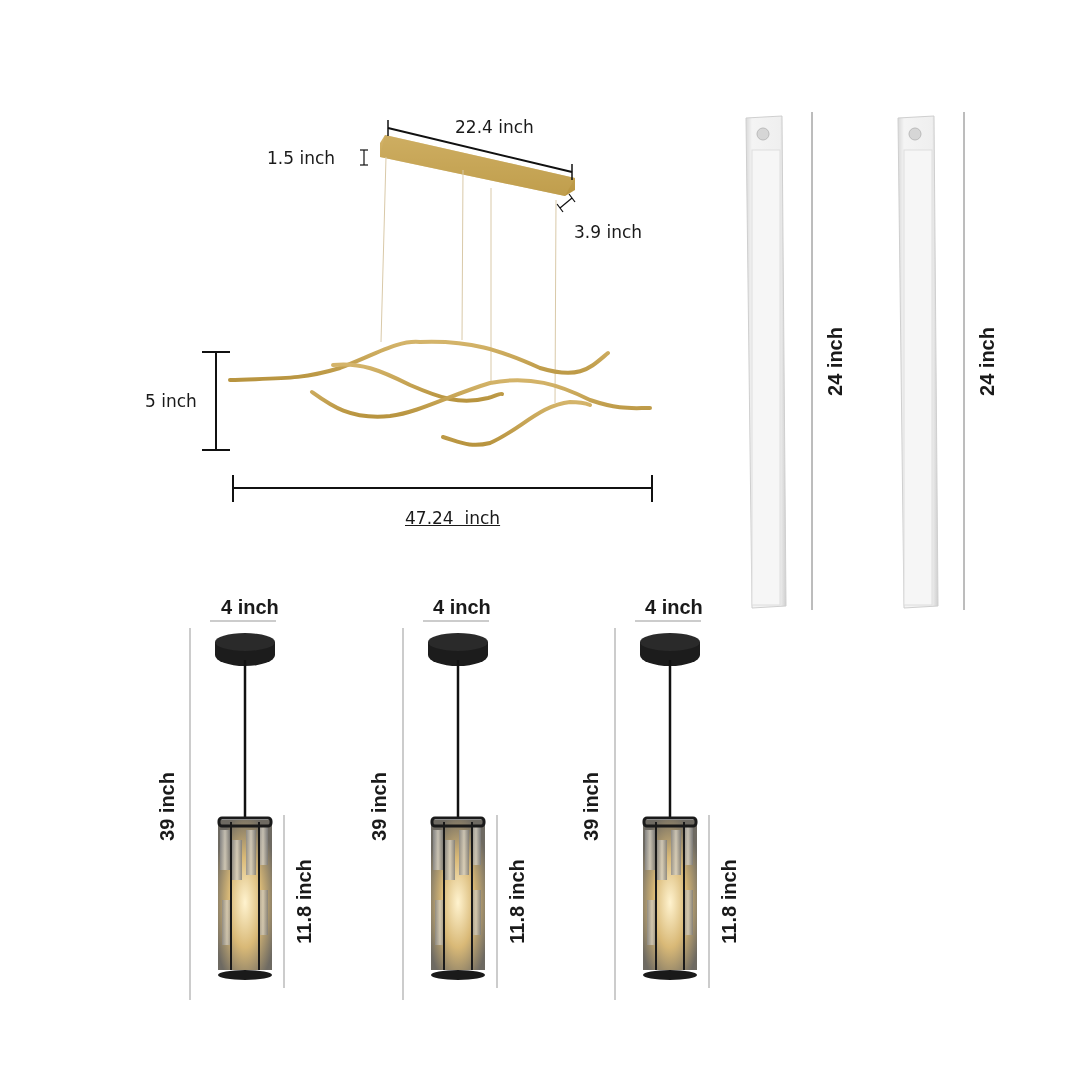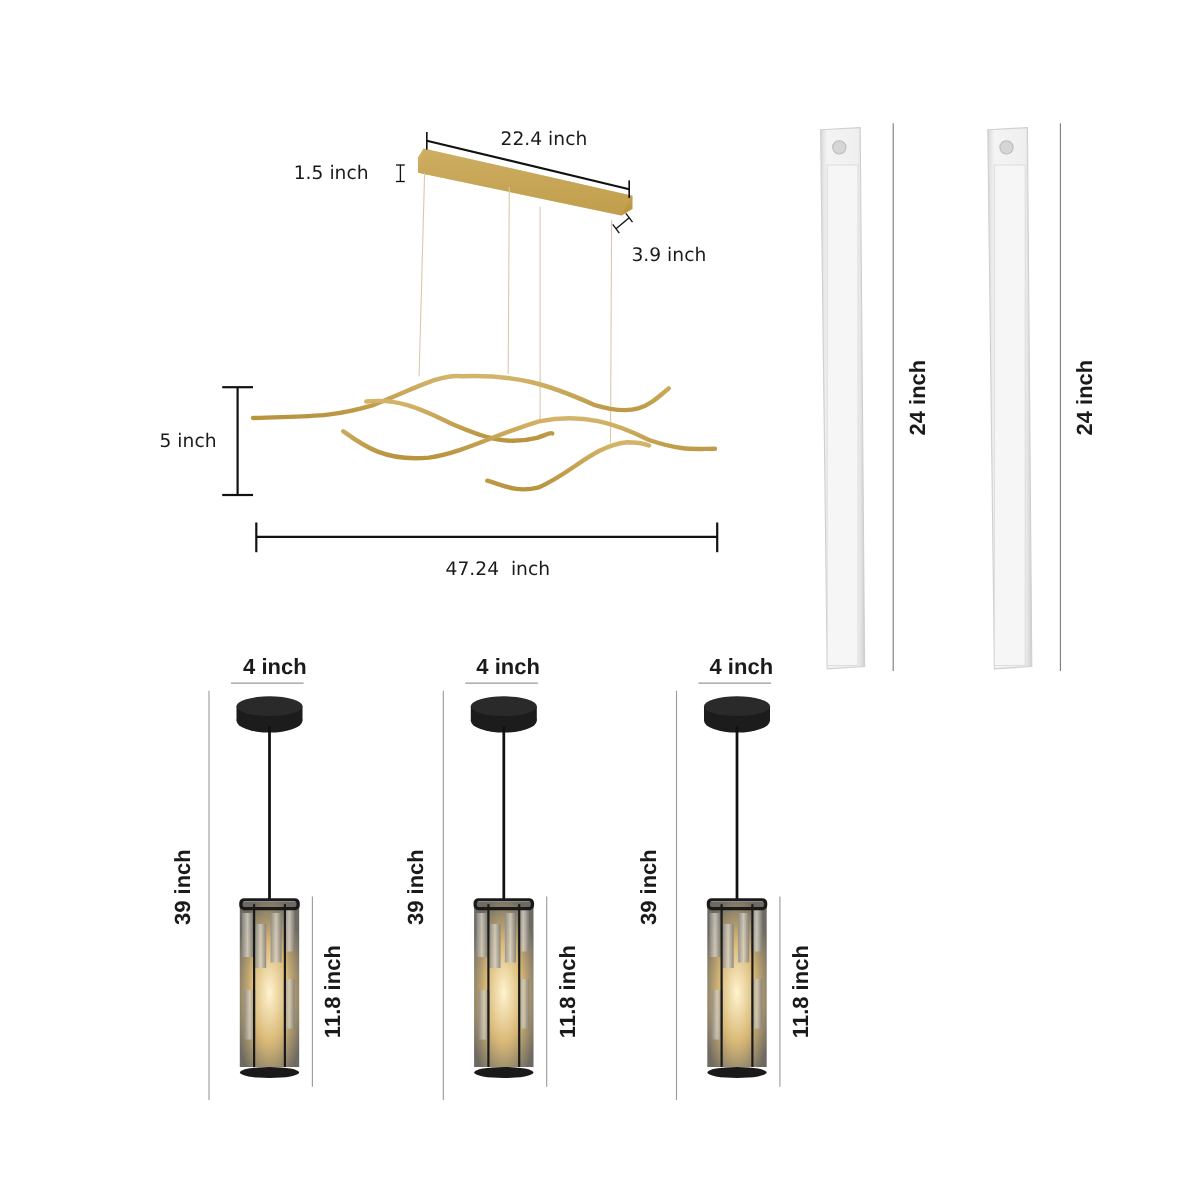--- a/index.html
+++ b/index.html
@@ -152,21 +152,21 @@
     <line x1="231" y1="822" x2="231" y2="970" stroke="#1a1a1a" stroke-width="2"></line>
     <line x1="259" y1="822" x2="259" y2="970" stroke="#1a1a1a" stroke-width="2"></line>
     <ellipse cx="245" cy="975" rx="27" ry="5" fill="#1a1a1a"></ellipse>
   </g>
 </svg>
 
 <span class="lbl lbl-light" style="left:455px; top:117px;">22.4 inch</span>
 <span class="lbl lbl-light" style="left:267px; top:148px;">1.5 inch</span>
 <span class="lbl lbl-light" style="left:574px; top:210px;margin-top:12px;">3.9 inch</span>
 <span class="lbl lbl-light" style="left:145px; top:391px;">5 inch</span>
-<span class="lbl lbl-light" style="left:405px; top:508px; white-space:pre;">47.24  inch</span>
+<span class="lbl lbl-light" style="left:405px; top:508px; white-space:pre;text-decoration:underline;">47.24  inch</span>
 
 <span class="lbl lbl-bold rot" style="left:795px; top:350px; width:80px; text-align:center;">24 inch</span>
 <span class="lbl lbl-bold rot" style="left:947px; top:350px; width:80px; text-align:center;">24 inch</span>
 
 <span class="lbl lbl-bold" style="left:221px; top:596px;">4 inch</span>
 <span class="lbl lbl-bold rot" style="left:122px; top:795px; width:90px; text-align:center;">39 inch</span>
 <span class="lbl lbl-bold rot" style="left:249px; top:890px; width:110px; text-align:center;">11.8 inch</span>
 
 <span class="lbl lbl-bold" style="left:433px; top:596px;">4 inch</span>
 <span class="lbl lbl-bold rot" style="left:334px; top:795px; width:90px; text-align:center;">39 inch</span>

